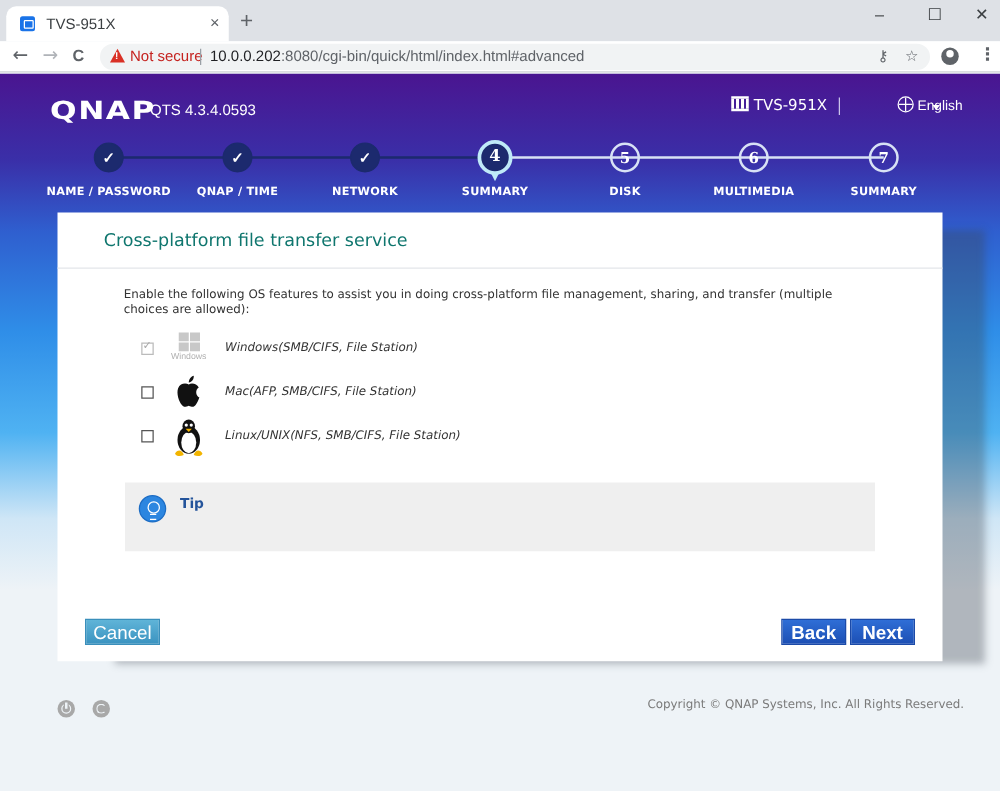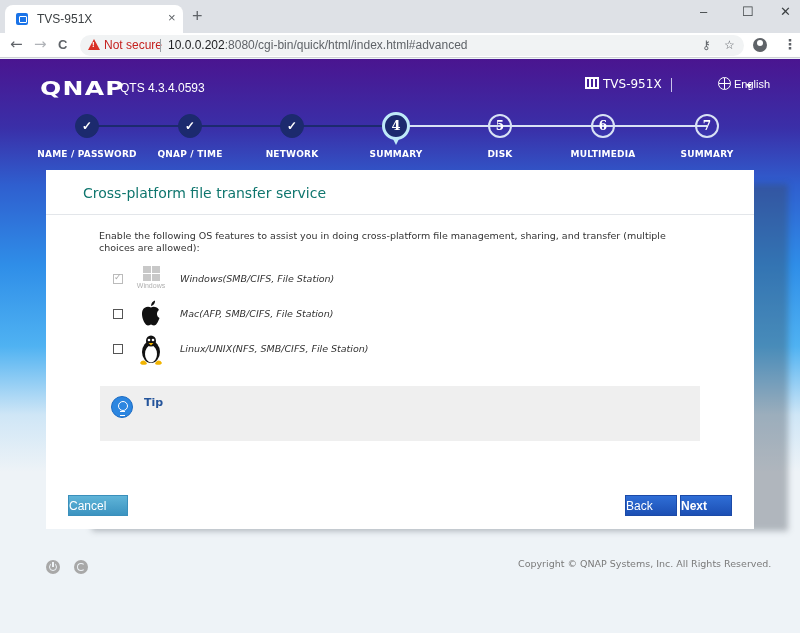--- a/index.html
+++ b/index.html
@@ -74,23 +74,23 @@
   .win-logo span { display: block; height: 7px; background: #c8c8c8; }
   .win-text { font-size: 7px; color: #b0b0b0; font-family: "Liberation Sans", sans-serif; margin-top: 1px; }
 
   .tip { position: absolute; left: 54px; top: 216px; width: 600px; height: 55px; background: #efefef; }
   .tip-icon { position: absolute; left: 11px; top: 10px; width: 22px; height: 22px; border-radius: 50%; background: #2c86e0; border: 1px solid #1c6cc4; }
   .tip-icon::before { content: ""; position: absolute; left: 6px; top: 4px; width: 8px; height: 8px; border: 1.5px solid #fff; border-radius: 50%; }
   .tip-icon::after { content: ""; position: absolute; left: 8px; top: 14px; width: 5px; height: 3px; border-top: 1.5px solid #fff; border-bottom: 1.5px solid #fff; }
   .tip-title { position: absolute; left: 44px; top: 10px; font-size: 11px; font-weight: bold; color: #24549b; }
   .tip-text { position: absolute; left: 44px; top: 23px; width: 545px; font-size: 9.2px; line-height: 11px; color: #3b6e99; }
 
-  .btn { position: absolute; height: 21px; font-size: 12px; color: #fff; text-align: left; line-height: 21px; font-family: "Liberation Sans", sans-serif; cursor: pointer; }
+  .btn { position: absolute; height: 21px; font-size: 15px; color: #fff; text-align: center; line-height: 21px; font-family: "Liberation Sans", sans-serif; cursor: pointer; }
   .btn-cancel { left: 22px; top: 325px; width: 60px; background: linear-gradient(#5fb4d8, #3b93c0); border: 1px solid #3a8fbb; }
-  .btn-back { left: 579px; top: 325px; width: 52px; background: linear-gradient(#2f6ed6, #1c4fb4); border: 1px solid #1b4aa8; font-weight: normal; }
+  .btn-back { left: 579px; top: 325px; width: 52px; background: linear-gradient(#2f6ed6, #1c4fb4); border: 1px solid #1b4aa8; font-weight: bold; }
   .btn-next { left: 634px; top: 325px; width: 52px; background: linear-gradient(#2f6ed6, #1c4fb4); border: 1px solid #1b4aa8; font-weight: bold; }
 
   .footer-icon { position: absolute; top: 501px; width: 14px; height: 14px; border-radius: 50%; background: #a8a8a8; }
   .power-icon::before { content: ""; position: absolute; left: 3px; top: 3px; width: 8px; height: 8px; border: 1.5px solid #eef3f7; border-radius: 50%; box-sizing: border-box; }
   .power-icon::after { content: ""; position: absolute; left: 6px; top: 2px; width: 2px; height: 5px; background: #eef3f7; box-shadow: 0 0 0 1px #a8a8a8; }
   .restart-icon::before { content: ""; position: absolute; left: 3px; top: 3px; width: 8px; height: 8px; border: 1.5px solid #eef3f7; border-right-color: transparent; border-radius: 50%; box-sizing: border-box; }
   .copyright { position: absolute; left: 518px; top: 499px; font-size: 9.5px; color: #7a7a7a; font-family: "DejaVu Sans", sans-serif; }
 </style>
 </head>
 <body>

